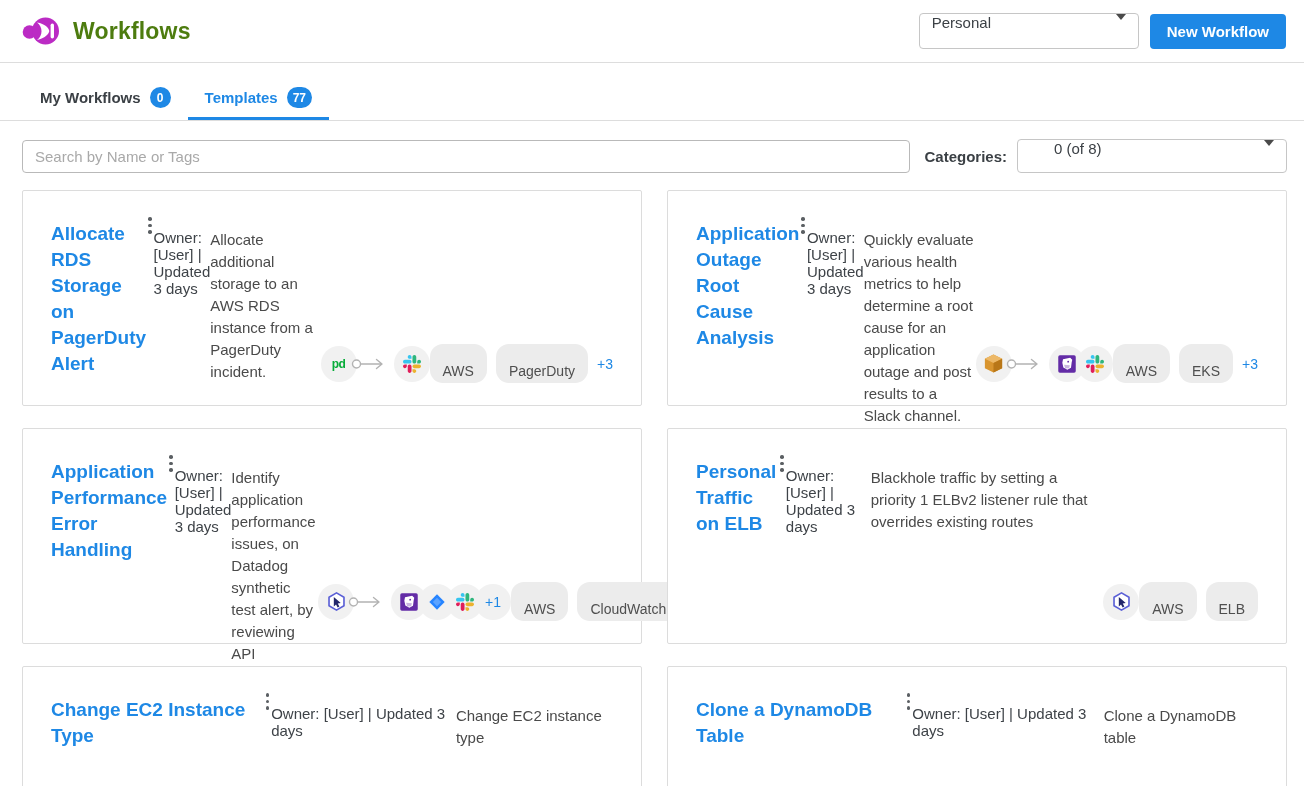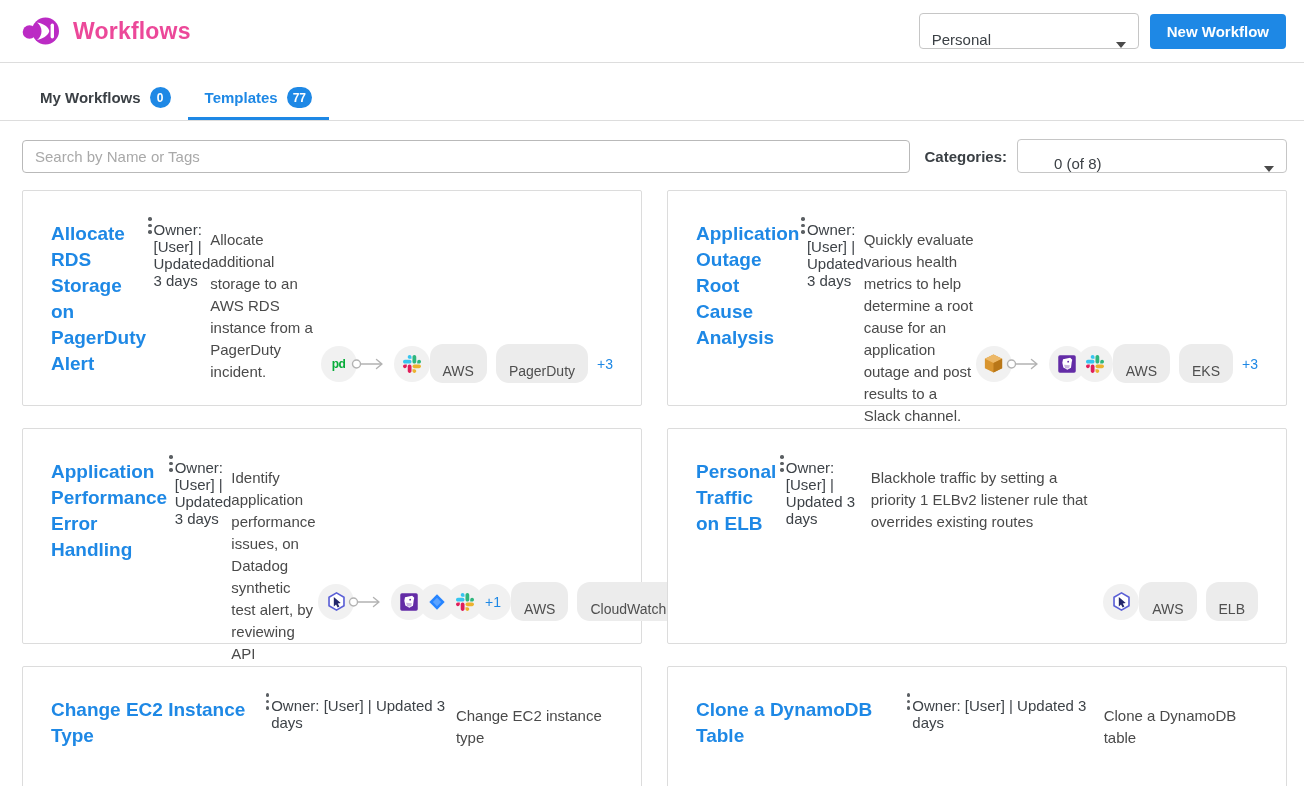--- a/index.html
+++ b/index.html
@@ -4,23 +4,23 @@
 <style>
   * { box-sizing: border-box; margin: 0; padding: 0; }
   html,body { width:1304px; height:786px; overflow:hidden; background:#fff;
     font-family:"Liberation Sans", sans-serif; color:#3c4045; }
   :root { --accent:#1e88e5; --border:#dcdcdc; }
 
   
   .header { display:flex; align-items:center; height:63px; padding:0 18px 0 22px;
     border-bottom:1px solid #ddd; }
   .logo { display:inline-flex; align-items:center; }
-  .page-title { font-size:23px; font-weight:700; color:#ec4899; margin-left:11px; letter-spacing:.2px; }
+  .page-title { font-size:23px; font-weight:700; color:#4d7c0f; margin-left:11px; letter-spacing:.2px; }
   .header-right { margin-left:auto; display:flex; align-items:center; gap:11px; }
-  .select { display:flex; align-items:flex-end; justify-content:space-between;
+  .select { display:flex; align-items:flex-start; justify-content:space-between;
     border:1px solid #c6c6c6; border-radius:4px; background:#fff; height:36px;
     padding:0 12px; font-size:15px; color:#3b4045; cursor:pointer; }
   .workspace { width:220px; }
   .caret { width:0; height:0; border-left:5px solid transparent; border-right:5px solid transparent;
     border-top:6px solid #4a4a4a; }
   .btn-primary { background:var(--accent); color:#fff; font-family:"Liberation Sans",sans-serif;
     font-size:15px; font-weight:700; border:none; border-radius:4px; height:35px;
     padding:0 17px; cursor:pointer; }
 
   
@@ -46,21 +46,21 @@
   .cards { display:grid; grid-template-columns:620px 620px; gap:22px 25px;
     margin:17px 0 0 22px; grid-auto-rows:216px; }
   .card { border:1px solid var(--border); border-radius:2px; background:#fff;
     padding:22px 28px 22px; display:flex; flex-direction:row; }
   .card-head { display:flex; align-items:flex-start; }
   .card-title { font-size:19px; font-weight:700; color:var(--accent); text-decoration:none;
     cursor:pointer; line-height:26px; margin-top:8px; }
   .kebab { margin-left:auto; display:flex; flex-direction:column; gap:3px; padding:4px 2px;
     cursor:pointer; }
   .kebab i { width:3.5px; height:3.5px; border-radius:50%; background:#5b5f63; }
-  .card-meta { font-size:15px; color:#3e4348; margin-top:8px; }
+  .card-meta { font-size:15px; color:#3e4348; margin-top:16px; }
   .card-desc { font-size:15px; color:#4a4a4a; margin-top:16px; line-height:22px; max-width:540px; }
   .card-footer { margin-top:auto; display:flex; align-items:center; }
   .icon-row { display:flex; align-items:center; }
   .icon-circle { width:36px; height:36px; border-radius:50%; background:#f1f1f1;
     display:inline-flex; align-items:center; justify-content:center; flex:none; }
   .icon-circle.action + .icon-circle.action, .icon-circle.extra { margin-left:-8px; }
   .connector { margin:0 5px 0 -6px; display:inline-flex; }
   .pd-text { font-size:12px; font-weight:800; color:#06ac38; letter-spacing:-0.5px; }
   .extra-count { font-size:14px; color:var(--accent); }
   .tags { margin-left:auto; display:flex; align-items:center; gap:9px; }

